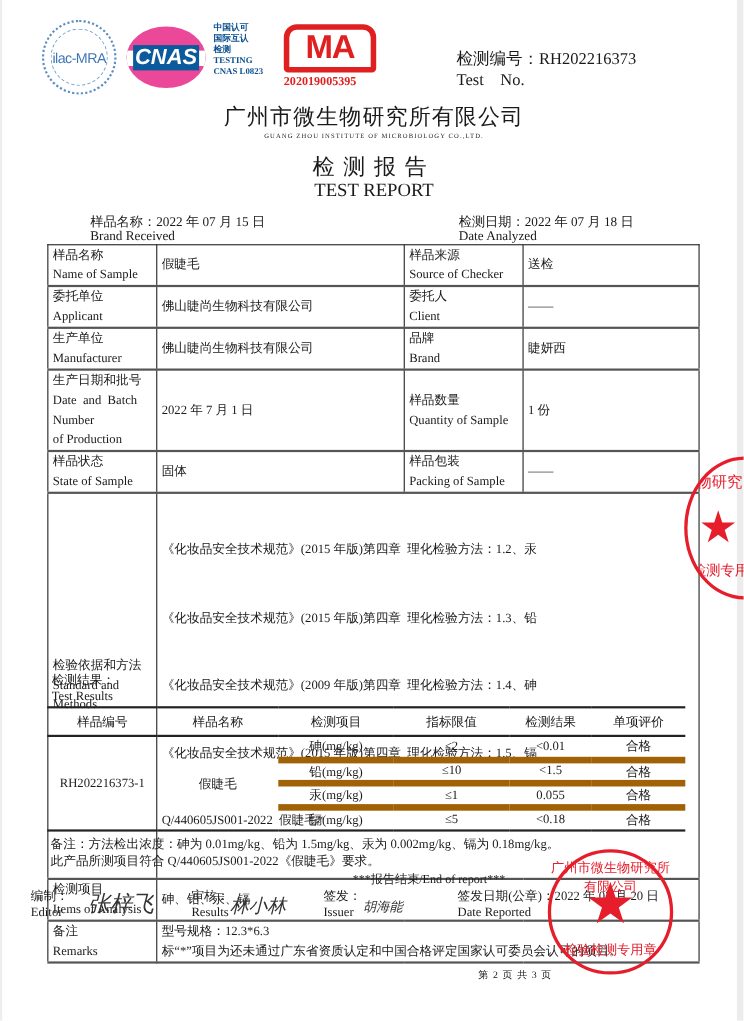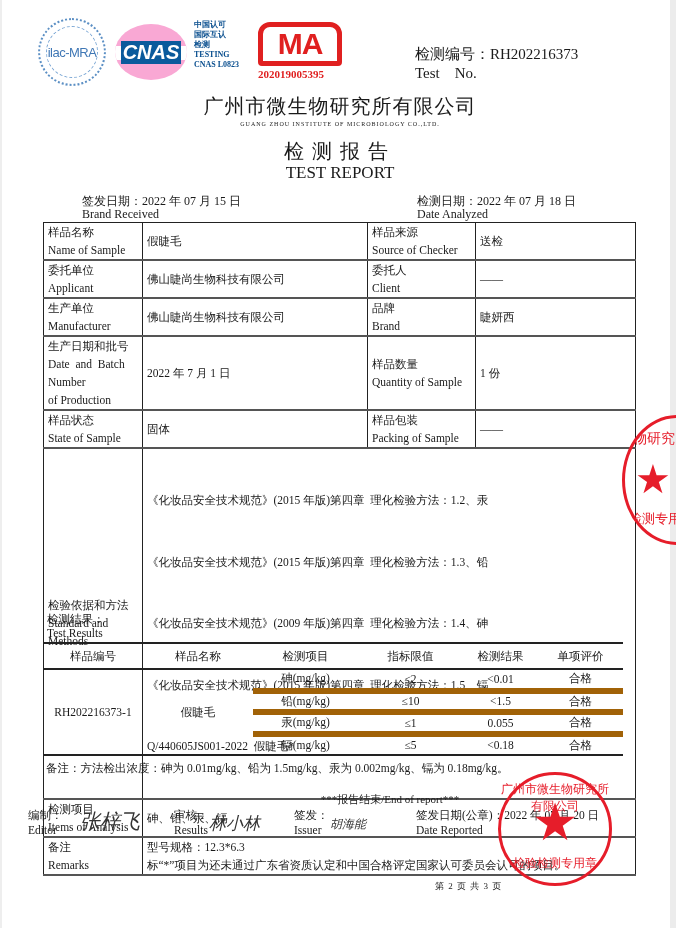--- a/index.html
+++ b/index.html
@@ -5,21 +5,21 @@
   * { box-sizing: border-box; margin: 0; padding: 0; }
   html, body { width: 676px; height: 928px; background: #ffffff; overflow: hidden; }
   body { font-family: "Liberation Serif", "DejaVu Serif", serif; color: #1a1a1a; position: relative; }
   .page { position: absolute; left: 0; top: 0; width: 676px; height: 928px; background: #fff; border-right: 6px solid #ececec; border-left: 2px solid #eeeeee; }
   .abs { position: absolute; }
 
   
   .ilac { left: 36px; top: 18px; width: 68px; height: 68px; border-radius: 50%; border: 2px dotted #5b8fc4; display:flex; align-items:center; justify-content:center; }
   .ilac-inner { width: 52px; height: 52px; border-radius: 50%; border: 1px dashed #7aa6d4; display:flex; align-items:center; justify-content:center; }
   .ilac span { font-family: "Liberation Sans", sans-serif; font-size: 13px; color: #3f77b5; letter-spacing: -0.5px; background:#fff; }
-  .cnas { left: 113px; top: 24px; width: 72px; height: 56px; border-radius: 50%; background: #f9a8d4; display:flex; align-items:center; justify-content:center; overflow:hidden; }
+  .cnas { left: 113px; top: 24px; width: 72px; height: 56px; border-radius: 50%; background: #ec4899; display:flex; align-items:center; justify-content:center; overflow:hidden; }
   .cnas span { font-family: "Liberation Sans", sans-serif; font-weight: bold; font-style: italic; font-size: 20px; color: #fff; background: #0a5a9c; padding: 0 2px; }
   .cnas-band { position:absolute; left:0; right:0; top:22px; height:14px; background:#fff; }
   .cnas-text { left: 192px; top: 20px; font-size: 8px; line-height: 10px; color: #0a4f8f; font-weight: bold; }
   .cma { left: 256px; top: 22px; width: 84px; height: 44px; border: 5px solid #e02020; border-radius: 12px 12px 4px 4px; display:flex; justify-content:center; }
   .cma span { font-family: "Liberation Sans", sans-serif; font-weight: bold; font-size: 30px; color: #e02020; letter-spacing: -1px; }
   .cma-num { left: 256px; top: 68px; font-size: 11px; font-weight: bold; color: #e02020; }
 
   .testno { left: 413px; top: 45px; font-size: 15px; line-height: 19px; }
 
   .company-cn { left: 0; width: 676px; top: 93px; text-align: center; font-size: 20px; letter-spacing: 1px; }
@@ -88,21 +88,21 @@
     <div><span>检测编号：</span><span>RH202216373</span></div>
     <div style="white-space:pre">Test    No.</div>
   </div>
 
   <div class="abs company-cn">广州市微生物研究所有限公司</div>
   <div class="abs company-en">GUANG ZHOU INSTITUTE OF MICROBIOLOGY CO.,LTD.</div>
   <div class="abs report-cn">检测报告</div>
   <div class="abs report-en">TEST REPORT</div>
 
   <div class="abs dates" style="left:80px; top:195px;">
-    <div><span>签发日期：</span><span>2022 年 07 月 15 日</span></div>
+    <div><span>样品名称：</span><span>2022 年 07 月 15 日</span></div>
     <div>Brand Received</div>
   </div>
   <div class="abs dates" style="left:415px; top:195px;">
     <div><span>检测日期：</span><span>2022 年 07 月 18 日</span></div>
     <div>Date Analyzed</div>
   </div>
 
   <table class="info">
     <colgroup>
         <col style="width:99px">
@@ -254,20 +254,21 @@
       <td>镉(mg/kg)</td>
       <td>≤5</td>
       <td>&lt;0.18</td>
       <td>合格</td>
     </tr>
   </tbody>
     </table>
 
   <div class="abs notes">
     <div>备注：方法检出浓度：砷为 0.01mg/kg、铅为 1.5mg/kg、汞为 0.002mg/kg、镉为 0.18mg/kg。</div>
+    <div>此产品所测项目符合 Q/440605JS001-2022《假睫毛》要求。</div>
   </div>
   <div class="abs end">***报告结束/End of report***</div>
 
   <div class="abs sig-label" style="left:26px; top:808px;">
     <div>编制：</div>
     <div>Editor</div>
   </div>
   <div class="abs sig" style="left:78px; top:808px; font-size:20px;">张梓飞</div>
   <div class="abs sig-label" style="left:172px; top:808px;">
     <div>审核：</div>

